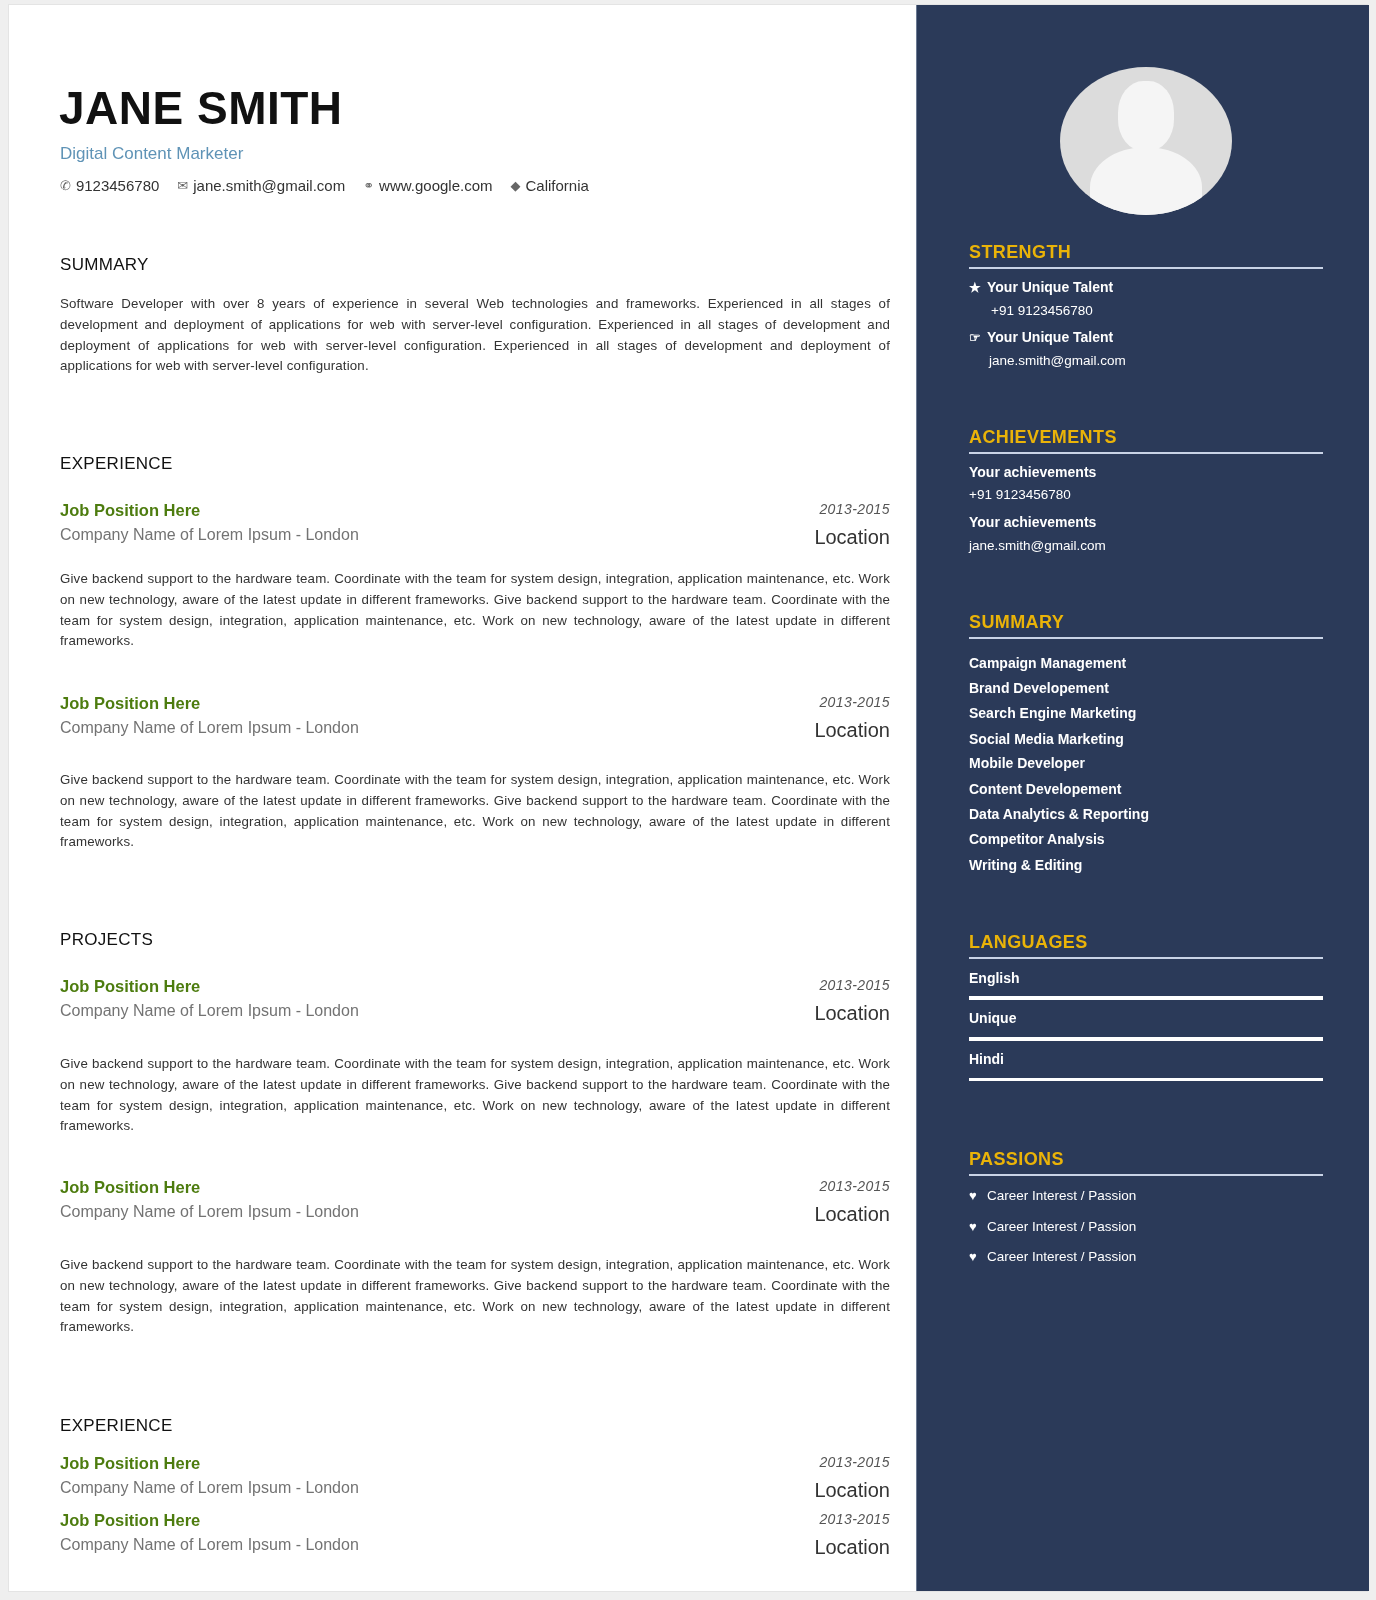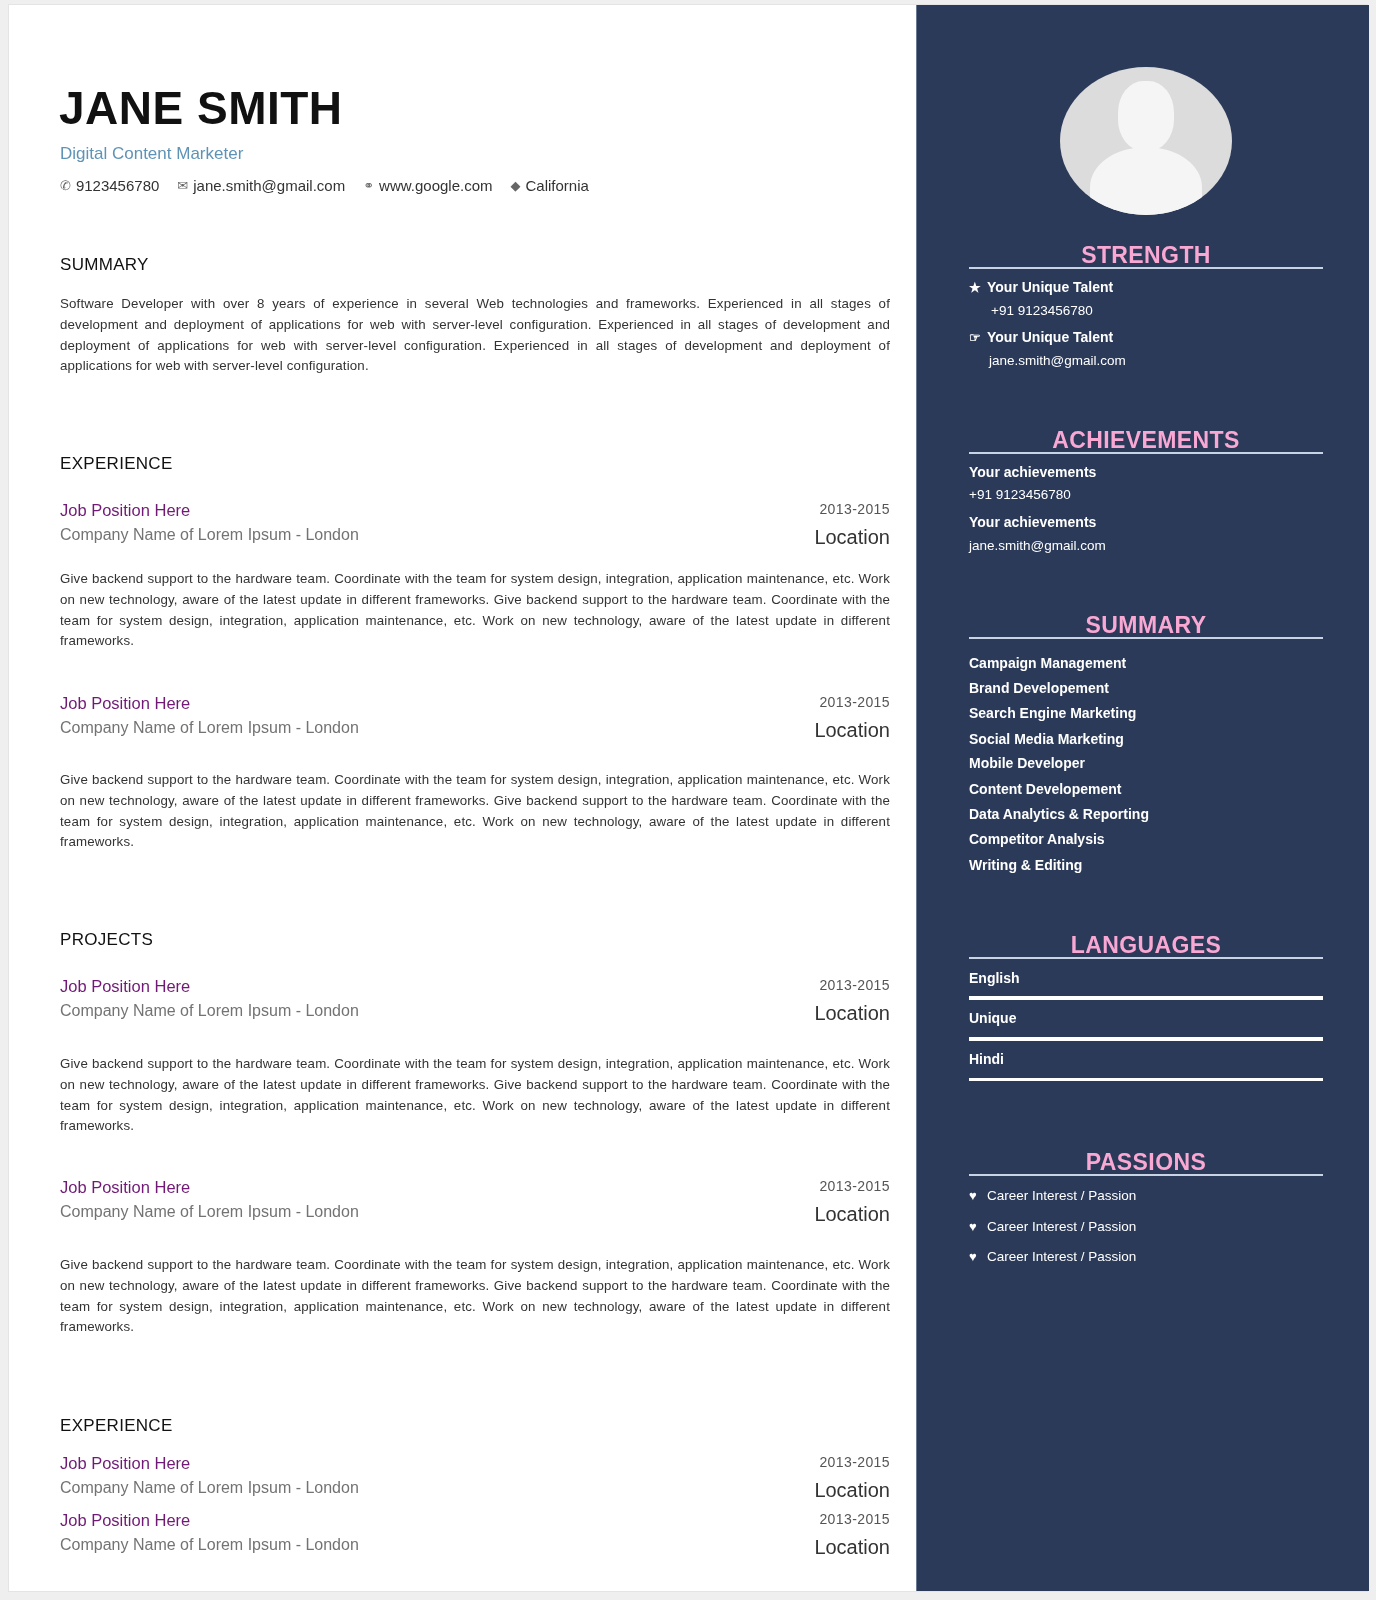--- a/index.html
+++ b/index.html
@@ -19,33 +19,33 @@
   .contact { position: absolute; left: 51px; top: 160px; font-size: 15px; color: #333; display: flex; gap: 18px; align-items: center; }
   .contact .ci { display: flex; align-items: center; gap: 5px; }
   .contact .ico { font-size: 13px; color: #666; }
 
   .sec-title { position: absolute; left: 51px; font-size: 17px; color: #111; letter-spacing: 0.3px; }
   .para {
     position: absolute; left: 51px; width: 830px; font-size: 13.3px; line-height: 20.8px;
     color: #333; text-align: justify; letter-spacing: 0.15px;
   }
   .entry { position: absolute; left: 51px; width: 830px; height: 50px; }
-  .entry .pos { position: absolute; left: 0; top: 0; font-size: 16.5px; font-weight: normal; color: #701a75; }
+  .entry .pos { position: absolute; left: 0; top: 0; font-size: 16.5px; font-weight: bold; color: #4d7c0f; }
   .entry .comp { position: absolute; left: 0; top: 25px; font-size: 16px; color: #737373; }
-  .entry .date { position: absolute; right: 0; top: 0; font-size: 14px; color: #555; letter-spacing: 0.4px; }
+  .entry .date { position: absolute; right: 0; top: 0; font-size: 14px; color: #555; letter-spacing: 0.4px; font-style: italic; }
   .entry .loc { position: absolute; right: 0; top: 25px; font-size: 20px; color: #333; }
 
   .avatar {
     position: absolute; left: 143px; top: 62px; width: 172px; height: 148px; border-radius: 50%;
     background: #dcdcdc; overflow: hidden;
   }
   .avatar .head { position: absolute; left: 58px; top: 14px; width: 56px; height: 70px; border-radius: 45%; background: #f5f5f5; }
   .avatar .body { position: absolute; left: 30px; top: 80px; width: 112px; height: 80px; border-radius: 50% 50% 0 0; background: #f5f5f5; }
 
-  .s-title { position: absolute; left: 52px; width: 354px; font-size: 23px; font-weight: bold; color: #f9a8d4; letter-spacing: 0.4px; text-align: center; }
+  .s-title { position: absolute; left: 52px; width: 354px; font-size: 18px; font-weight: bold; color: #eab308; letter-spacing: 0.4px; }
   .s-rule { position: absolute; left: 52px; width: 354px; height: 2px; background: #c9d3e6; }
   .s-text { position: absolute; left: 52px; font-size: 14px; color: #fff; font-weight: bold; }
   .s-sub { position: absolute; font-size: 13.5px; color: #fff; }
   .s-item { position: absolute; left: 52px; font-size: 14px; color: #fff; font-weight: bold; }
   .lang-bar { position: absolute; left: 52px; width: 354px; height: 4px; background: #ffffff; }
   .icon-inline { display: inline-block; width: 18px; font-size: 13px; }
 </style>
 </head>
 <body>
 

